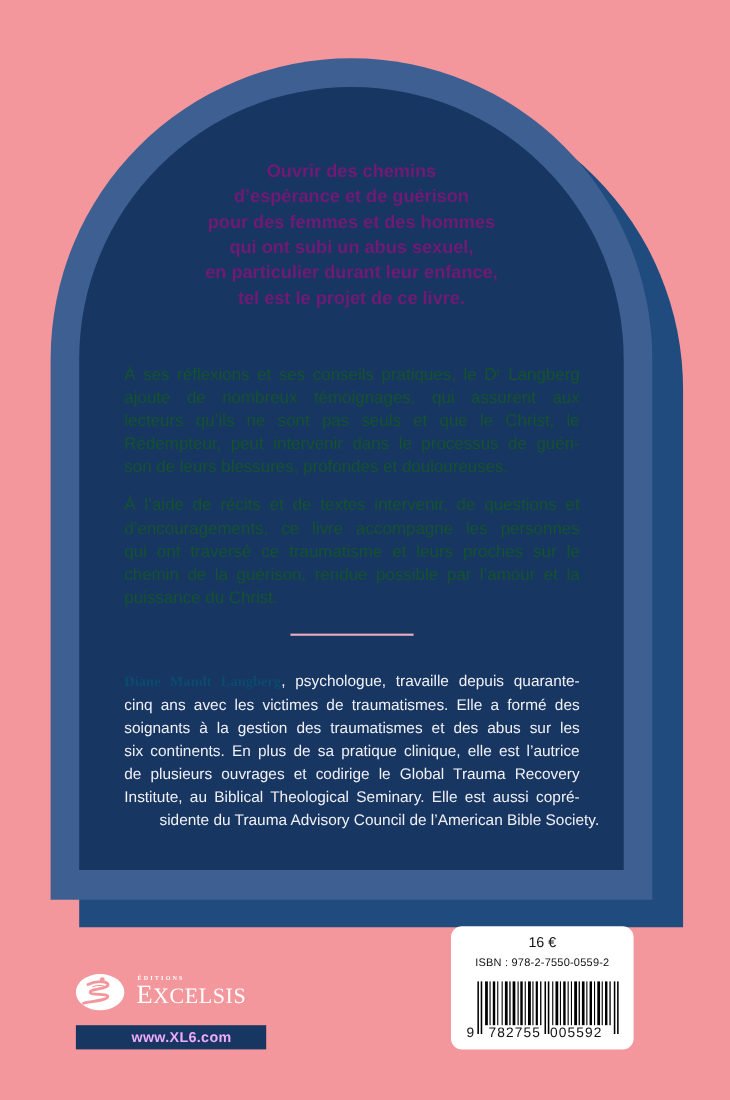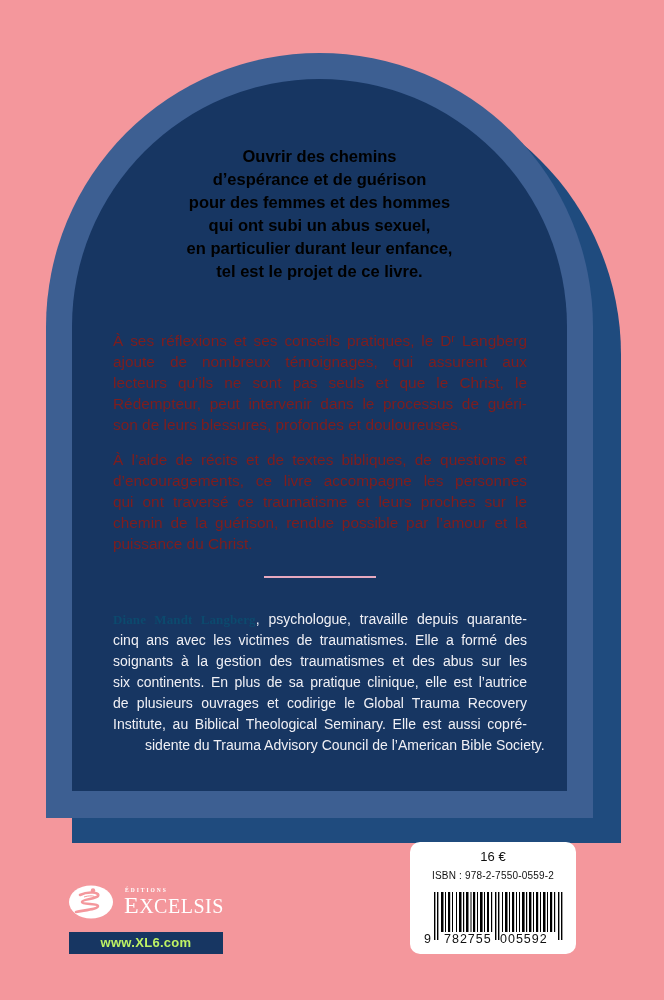--- a/index.html
+++ b/index.html
@@ -19,28 +19,28 @@
     background: #3d5f92;
     border-radius: 273.5px 273.5px 0 0;
   }
   .arch-inner {
     left: 72px; top: 79px; width: 495px; height: 712px;
     background: #173662;
     border-radius: 247.5px 247.5px 0 0;
   }
   .headline {
     position: absolute; left: 72px; width: 495px; top: 145px;
-    text-align: center; color: #000000;
+    text-align: center; color: #701a75;
     font-weight: bold; font-size: 16.5px; line-height: 23px;
     margin: 0;
   }
   .headline span { display: block; }
   .body-text {
     position: absolute; left: 113px; width: 414px;
-    color: #7f1d1d; font-size: 15.4px; line-height: 21px;
+    color: #14532d; font-size: 15.4px; line-height: 21px;
     text-align: justify; margin: 0;
   }
   .body-text span { display: block; text-align-last: justify; white-space: nowrap; }
   .body-text span.last { text-align-last: left; }
   .p1 { top: 330px; }
   .p2 { top: 449px; }
   .separator {
     position: absolute; left: 264px; top: 576px; width: 112px; height: 2px;
     background: #e7a9bf;
   }
@@ -72,22 +72,22 @@
     color: #ffffff; font-family: "Liberation Serif", serif; font-weight: bold;
   }
   .logo-name {
     position: absolute; left: 124px; top: 892px; font-size: 24px; color: #ffffff;
     font-family: "Liberation Serif", serif; letter-spacing: 0.5px;
   }
   .logo-name .big { font-size: 24px; }
   .logo-name .small { font-size: 20px; }
   .url-bar {
     position: absolute; left: 69px; top: 932px; width: 154px; height: 22px;
-    background: #173662; color: #bef264; text-align: center;
-    font-weight: bold; font-size: 13px; line-height: 22px; letter-spacing: 0.3px;
+    background: #173662; color: #f0abfc; text-align: center;
+    font-weight: bold; font-size: 13px; line-height: 22px; letter-spacing: 0.3px; padding-left: 19px;
   }
 </style>
 </head>
 <body>
 
 <div class="arch arch-back"></div>
 <div class="arch arch-mid"></div>
 <div class="arch arch-inner"></div>
 
 <div class="headline">
@@ -101,21 +101,21 @@
 
 <div class="body-text p1">
   <span>À ses réflexions et ses conseils pratiques, le Dʳ Langberg</span>
   <span>ajoute de nombreux témoignages, qui assurent aux</span>
   <span>lecteurs qu’ils ne sont pas seuls et que le Christ, le</span>
   <span>Rédempteur, peut intervenir dans le processus de guéri-</span>
   <span class="last">son de leurs blessures, profondes et douloureuses.</span>
 </div>
 
 <div class="body-text p2">
-  <span>À l’aide de récits et de textes bibliques, de questions et</span>
+  <span>À l’aide de récits et de textes intervenir, de questions et</span>
   <span>d’encouragements, ce livre accompagne les personnes</span>
   <span>qui ont traversé ce traumatisme et leurs proches sur le</span>
   <span>chemin de la guérison, rendue possible par l’amour et la</span>
   <span class="last">puissance du Christ.</span>
 </div>
 
 <div class="separator"></div>
 
 <div class="bio">
   <span class="line"><span class="author">Diane Mandt Langberg</span><span>, psychologue, travaille depuis quarante-</span></span>

